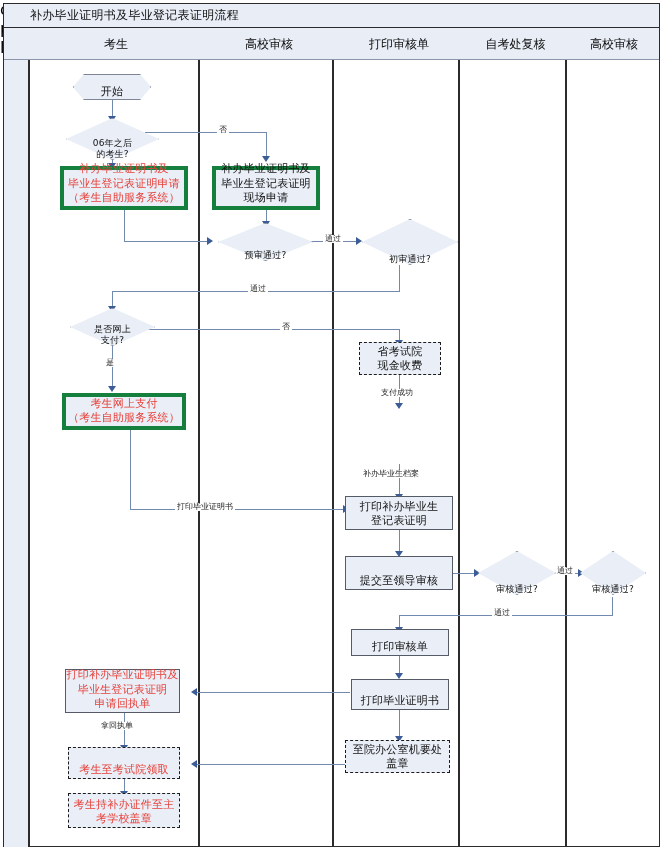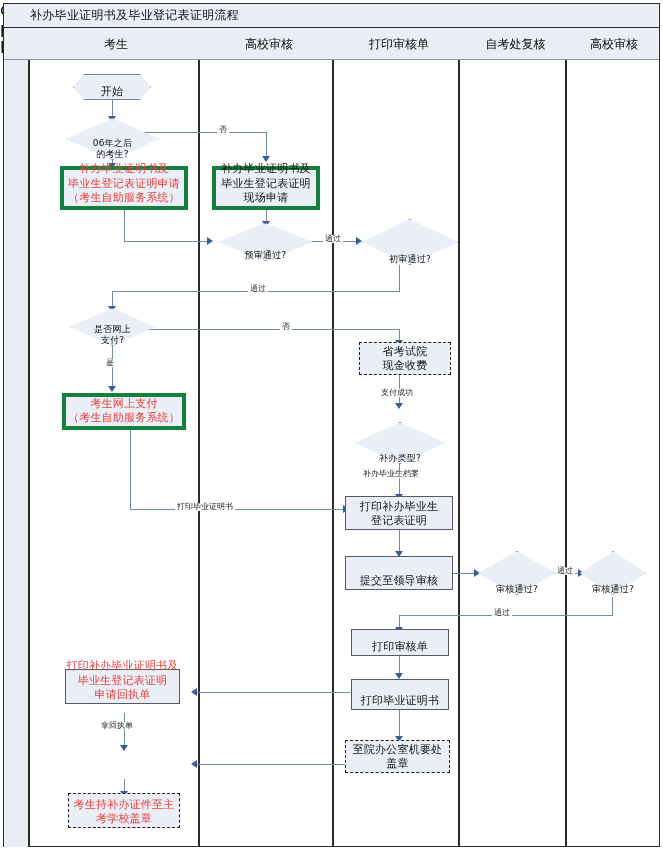--- a/index.html
+++ b/index.html
@@ -300,30 +300,26 @@
 支付?</span>
   </div>
 
   
   <div class="node proc red" style="left:62px;top:393px;width:124px;height:37px">
     <span>考生网上支付
 （考生自助服务系统）</span>
   </div>
 
   
-  <div class="node dashed" style="left:359px;top:342px;width:92px;height:33px">
+  <div class="node dashed" style="left:359px;top:342px;width:82px;height:33px">
     <span>省考试院
 现金收费</span>
   </div>
 
   
-  <div class="node diamond" style="left:355px;top:422px;width:90px;height:42px">
-    <span class="dia-shape"></span>
-    <span class="dia-label sm">补办类型?</span>
-  </div>
 
   
   <div class="node proc strong" style="left:345px;top:496px;width:108px;height:34px">
     <span>打印补办毕业生
 登记表证明</span>
   </div>
 
   
   <div class="node proc strong" style="left:345px;top:556px;width:108px;height:34px">
     <span>提交至领导审核</span>
@@ -345,33 +341,36 @@
   <div class="node proc strong" style="left:351px;top:629px;width:98px;height:27px">
     <span>打印审核单</span>
   </div>
 
   
   <div class="node proc strong" style="left:351px;top:679px;width:98px;height:31px">
     <span>打印毕业证明书</span>
   </div>
 
   
-  <div class="node proc strong red" style="left:65px;top:669px;width:115px;height:35px">
+  <div class="node proc strong red" style="left:65px;top:669px;width:115px;height:44px">
     <span>打印补办毕业证明书及
 毕业生登记表证明
 申请回执单</span>
   </div>
 
   
   <div class="node dashed" style="left:345px;top:740px;width:105px;height:33px">
     <span>至院办公室机要处
 盖章</span>
   </div>
 
   
+  <div class="node dashed red" style="left:68px;top:747px;width:112px;height:32px">
+    <span>考生至考试院领取</span>
+  </div>
 
   
   <div class="node dashed red" style="left:68px;top:793px;width:112px;height:35px">
     <span>考生持补办证件至主
 考学校盖章</span>
   </div>
 
 </div>
 
 </body></html>

